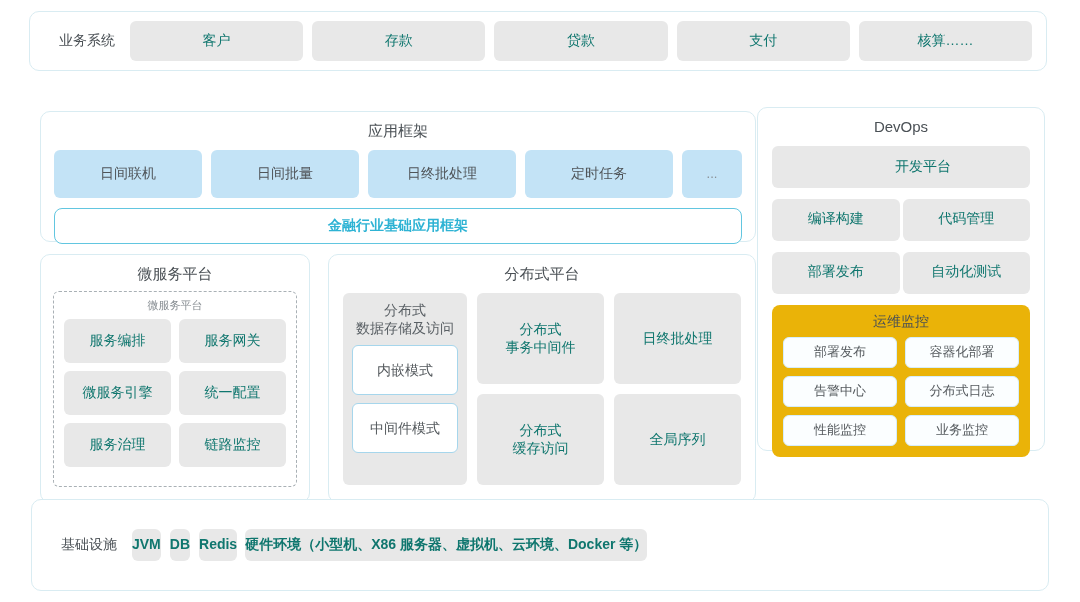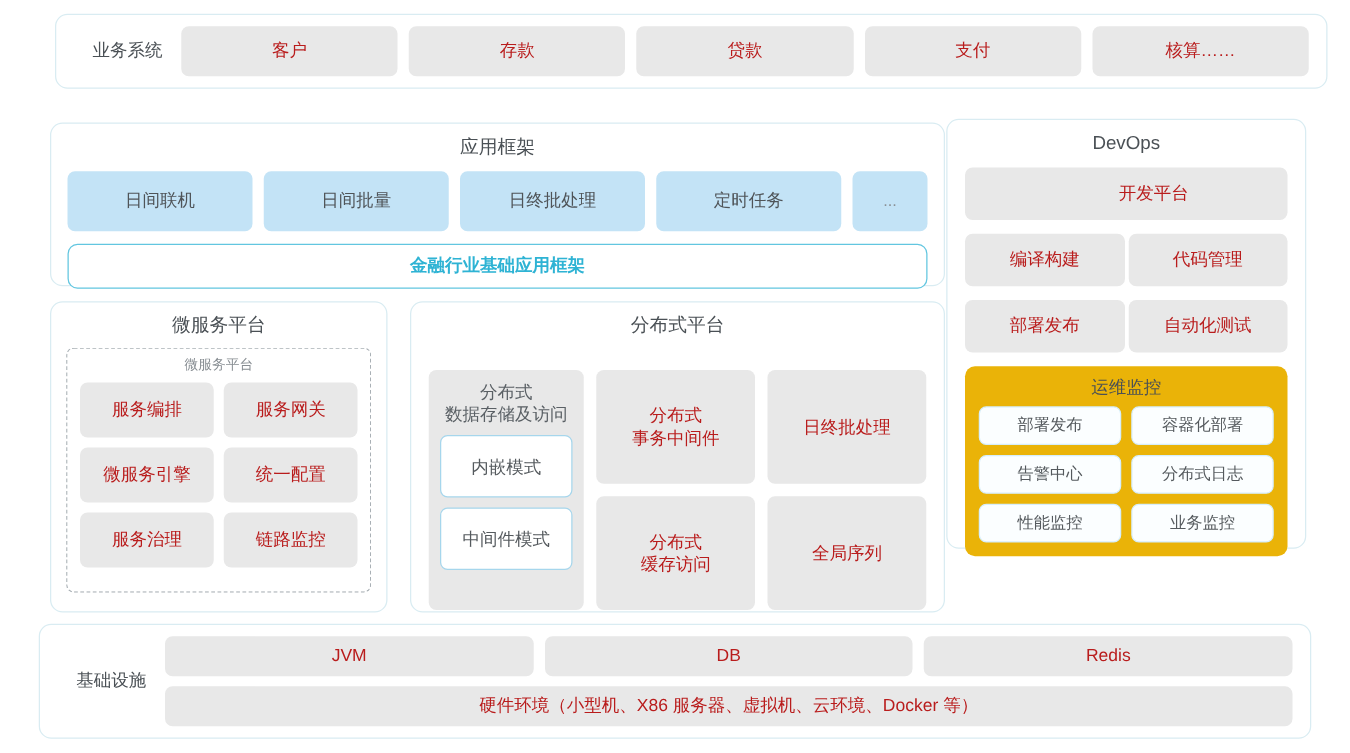--- a/index.html
+++ b/index.html
@@ -29,34 +29,34 @@
     font-size:15px;
     color:#4a5055;
     line-height:1;
   }
   .chip{
     background:#e8e8e8;
     border-radius:6px;
     display:flex;align-items:center;justify-content:center;
     text-align:center;
     font-size:14px;
-    color:#b91c1c;
+    color:#0f766e;
     box-sizing:border-box;
     line-height:1.25;
   }
   .chip.blue{ background:#c3e3f6; color:#4f5458; }
   .chip.white-blue{
     background:#ffffff;
     border:1px solid #a6d6ec;
     color:#555a5e;
   }
 
   
   .row-biz{
-    position:absolute;left:44px;top:11px;width:1018px;height:60px;
+    position:absolute;left:29px;top:11px;width:1018px;height:60px;
     display:flex;align-items:center;
     padding:0 14px;
     justify-content:flex-end;
   }
   .row-biz .side-label{
     width:86px;flex:0 0 86px;
     text-align:center;font-size:14px;color:#4a5055;
   }
   .row-biz .chips{
     flex:1;display:flex;gap:9px;height:40px;
@@ -64,21 +64,21 @@
   .row-biz .chips .chip{flex:1;}
 
   
   .mid{
     position:absolute;left:40px;top:95px;
     width:1005px;height:392px;
   }
 
   
   .col-left{
-    position:absolute;left:0;top:3px;width:716px;height:392px;
+    position:absolute;left:0;top:16px;width:716px;height:392px;
   }
 
   .app-frame{
     position:absolute;left:0;top:0;width:716px;height:131px;
     padding:11px 13px 0 13px;
   }
   .app-frame .panel-title{margin-bottom:12px;}
   .af-chips{display:flex;gap:9px;height:48px;margin-bottom:10px;}
   .af-chips .chip{flex:1;font-size:14px;}
   .af-chips .chip.small{flex:0 0 60px;font-size:13px;color:#8a9095;}
@@ -107,21 +107,21 @@
   }
   .micro-grid{
     display:grid;grid-template-columns:1fr 1fr;gap:8px;
   }
   .micro-grid .chip{height:44px;font-size:14px;}
 
   .dist{
     position:absolute;left:288px;top:0;width:428px;height:249px;
     padding:11px 14px 14px 14px;
   }
-  .dist .panel-title{margin-bottom:28px;}
+  .dist .panel-title{margin-bottom:12px;}
   .dist-body{display:flex;gap:10px;height:192px;}
   .dist-left{
     width:124px;flex:0 0 124px;
     background:#e8e8e8;border-radius:6px;
     padding:8px 9px 9px 9px;box-sizing:border-box;
     display:flex;flex-direction:column;
   }
   .dist-left .dl-title{
     text-align:center;font-size:14px;color:#5a6065;line-height:1.3;
     margin-bottom:8px;
@@ -129,27 +129,27 @@
   .dist-left .chip.white-blue{height:50px;font-size:14px;}
   .dist-left .chip.white-blue + .chip.white-blue{margin-top:8px;}
   .dist-right{
     flex:1;display:grid;grid-template-columns:1fr 1fr;
     grid-template-rows:1fr 1fr;gap:10px;
   }
   .dist-right .chip{font-size:14px;}
 
   
   .devops{
-    position:absolute;left:717px;top:0;width:288px;height:344px;
+    position:absolute;left:717px;top:12px;width:288px;height:344px;
     padding:11px 14px 14px 14px;
   }
   .devops .panel-title{margin-bottom:12px;}
   .devops .full{height:42px;margin-bottom:11px;font-size:14px;padding-left:44px;}
   .devops .pair{
-    display:grid;grid-template-columns:1fr 1fr;gap:3px;margin-bottom:11px;
+    display:grid;grid-template-columns:1fr 1fr;gap:3px;margin-bottom:11px;font-family:Liberation Mono, monospace;
   }
   .devops .pair .chip{height:42px;font-size:14px;}
   .ops{
     background:#eab308;border-radius:8px;
     padding:9px 11px 11px 11px;
     box-sizing:border-box;
   }
   .ops .ops-title{
     text-align:center;font-size:14px;color:#4a5055;margin-bottom:9px;line-height:1;
   }
@@ -160,21 +160,21 @@
   }
 
   
   .row-infra{
     position:absolute;left:31px;top:499px;width:1018px;height:92px;
     display:flex;align-items:center;padding:0 14px;
   }
   .row-infra .side-label{
     width:86px;flex:0 0 86px;text-align:center;font-size:14px;color:#4a5055;
   }
-  .row-infra .stack{flex:1;display:flex;flex-direction:column;gap:8px;}
+  .row-infra .stack{flex:1;display:flex;gap:8px;font-weight:bold;}
   .row-infra .top-chips{display:flex;gap:9px;height:32px;}
   .row-infra .top-chips .chip{flex:1;font-size:14px;}
   .row-infra .hw{height:32px;font-size:14px;}
 </style>
 </head>
 <body>
 
 <div class="canvas">
 
   <div class="panel row-biz">

